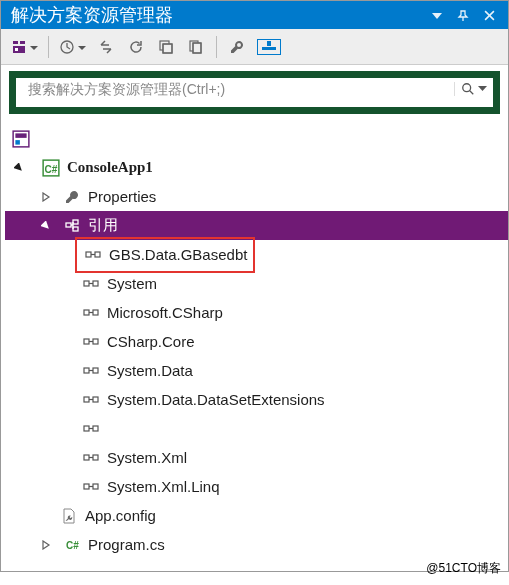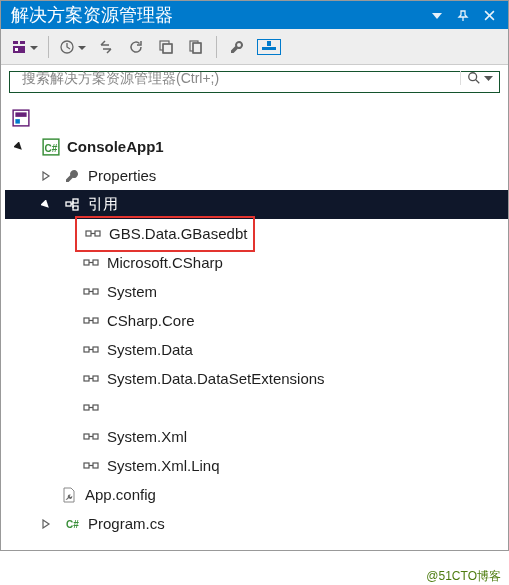--- a/index.html
+++ b/index.html
@@ -39,60 +39,60 @@
     display: inline-flex; align-items: center; justify-content: center;
     color: #444; border: 1px solid transparent;
     padding: 0 3px;
     font-size: 14px;
   }
   .tb-sep { width:1px; height:22px; background:#bbb; margin:0 4px; }
   .drop::after { content:""; margin-left:3px; border:4px solid transparent; border-top-color:#555; transform: translateY(3px); }
   .tb-boxed { border:1px solid #007acc; padding:1px 4px; display:inline-flex; align-items:center; }
   .searchbar {
     margin: 6px 8px;
-    height: 22px;
-    border: 1px solid #14532d;
+    height: 43px;
+    border: 7px solid #14532d;
     display: flex; align-items: center;
     padding: 0 6px 8px 10px;
     color:#777;
     font-size: 14px;
     background:#fff;
   }
   .searchbar input {
     flex:1; border:none; outline:none; font: inherit; color:#333; background:transparent;
   }
   .searchbar input::placeholder { color:#888; }
   .search-drop { border-left:1px solid #ddd; padding-left:6px; display:flex; align-items:center; }
   .tree { padding: 4px 0 12px 4px; }
   .row {
     display: flex; align-items: center;
     height: 29px;
     padding-right: 8px;
     white-space: nowrap;
   }
-  .row.selected { background:#0f172a; color:#fff; }
+  .row.selected { background:#701a75; color:#fff; }
   .expander {
     width: 16px; height:16px; display:inline-flex; align-items:center; justify-content:center;
     font-size: 10px; color:#606060;
     cursor: pointer;
   }
   .expander.open { color:#1e1e1e; }
   .row.selected .expander { color:#fff; }
   .spacer { display:inline-block; }
   .ic { width:20px; height:20px; display:inline-flex; align-items:center; justify-content:center; margin-right:6px; flex-shrink:0; }
   .label { }
-  .bold { font-weight: 700; }
+  .bold { font-weight: 700; font-family: Liberation Serif, serif; }
   .highlight-box {
     border: 2px solid #e3342f;
     padding: 16px 6px;
     display: inline-flex; align-items: center;
     height: 20px;
   }
   .watermark {
-    position: fixed; right: 8px; bottom: 0; color:#4d7c0f; font-size:12px;
+    position: fixed; right: 8px; bottom: 8px; color:#000000; font-size:12px;
   }
   .green { color:#3a8f3a; }
 </style>
 </head>
 <body>
 
 <div class="panel">
 
   <div class="titlebar">
     <span class="title-text">解决方案资源管理器</span>
@@ -262,32 +262,32 @@
 
     <div class="row">
       <span class="spacer" style="width:76px"></span>
       <span class="ic">
           <svg width="16" height="16" viewBox="0 0 16 16" fill="none" stroke="#555" stroke-width="1.2">
             <rect x="1" y="5" width="5" height="5"></rect>
             <rect x="10" y="5" width="5" height="5"></rect>
             <path d="M6 7.5h4"></path>
           </svg>
         </span>
+      <span class="label">System</span>
+    </div>
+    <div class="row">
+      <span class="spacer" style="width:76px"></span>
+      <span class="ic">
+          <svg width="16" height="16" viewBox="0 0 16 16" fill="none" stroke="#555" stroke-width="1.2">
+            <rect x="1" y="5" width="5" height="5"></rect>
+            <rect x="10" y="5" width="5" height="5"></rect>
+            <path d="M6 7.5h4"></path>
+          </svg>
+        </span>
       <span class="label">Microsoft.CSharp</span>
-    </div>
-    <div class="row">
-      <span class="spacer" style="width:76px"></span>
-      <span class="ic">
-          <svg width="16" height="16" viewBox="0 0 16 16" fill="none" stroke="#555" stroke-width="1.2">
-            <rect x="1" y="5" width="5" height="5"></rect>
-            <rect x="10" y="5" width="5" height="5"></rect>
-            <path d="M6 7.5h4"></path>
-          </svg>
-        </span>
-      <span class="label">System</span>
     </div>
     <div class="row">
       <span class="spacer" style="width:76px"></span>
       <span class="ic">
           <svg width="16" height="16" viewBox="0 0 16 16" fill="none" stroke="#555" stroke-width="1.2">
             <rect x="1" y="5" width="5" height="5"></rect>
             <rect x="10" y="5" width="5" height="5"></rect>
             <path d="M6 7.5h4"></path>
           </svg>
         </span>

